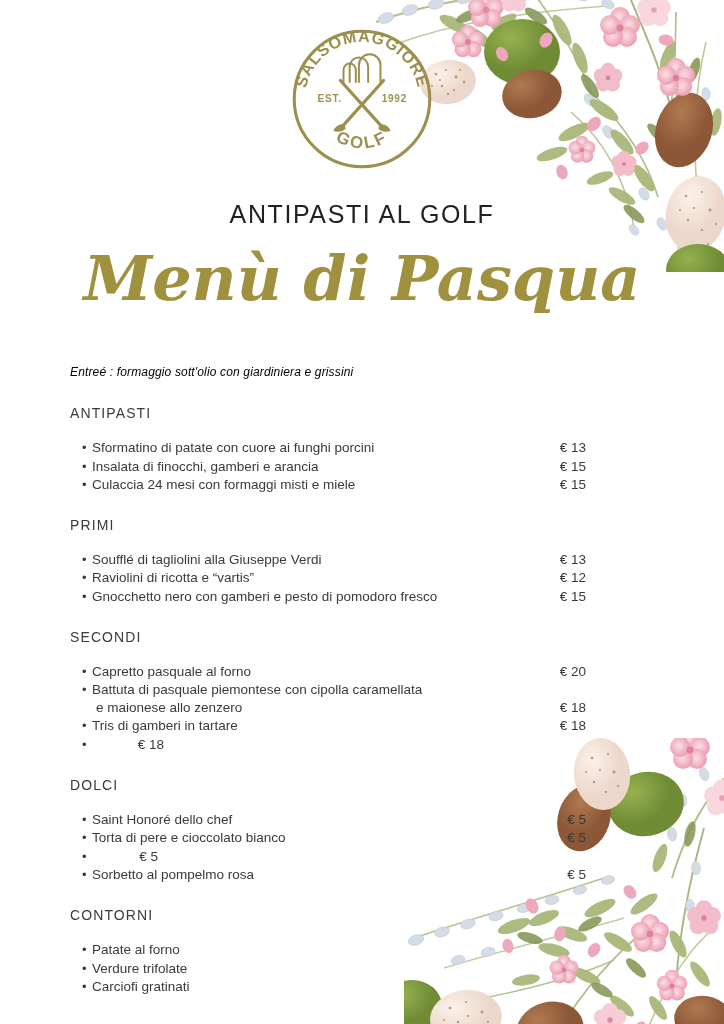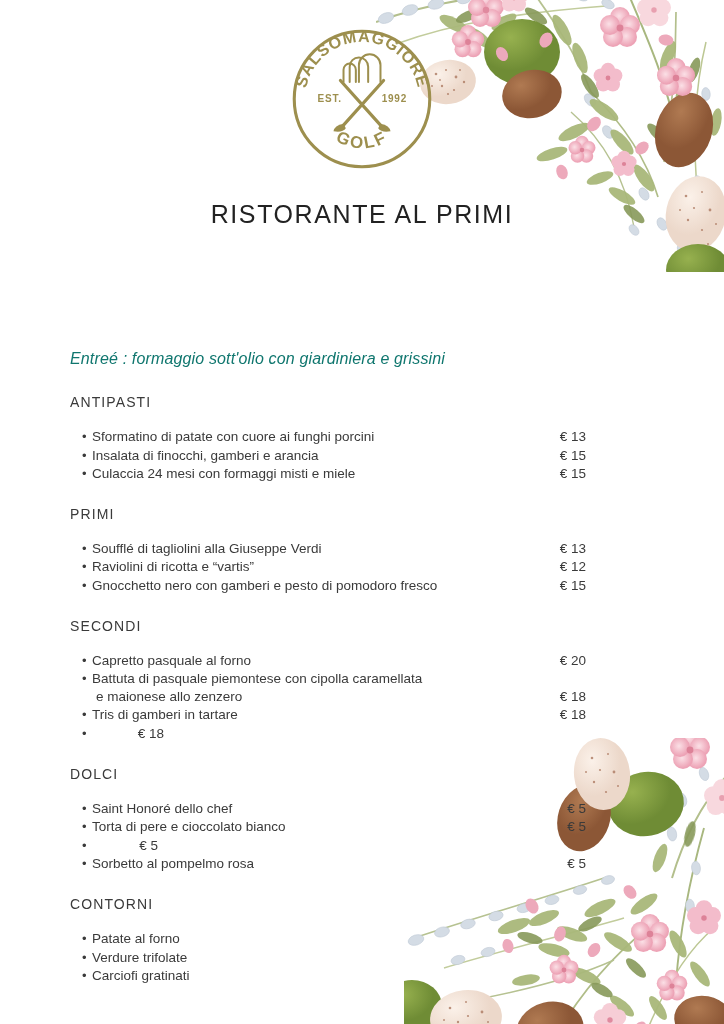--- a/index.html
+++ b/index.html
@@ -81,25 +81,25 @@
   }
 
   
   #menu-body {
     position: absolute;
     top: 350px;
     left: 70px;
     width: 516px;
   }
   #entree-line {
-    font-size: 16px;
+    font-size: 12px;
     font-style: italic;
-    color: #0f766e;
+    color: #000000;
     letter-spacing: .15px;
-    margin: 0 0 26px 0;
+    margin: 15px 0 26px 0;
   }
   .course {
     margin: 0 0 22px 0;
   }
   .course-title {
     font-size: 14px;
     letter-spacing: 1.1px;
     color: #3a3a3a;
     margin: 0 0 18px 0;
   }
@@ -531,22 +531,27 @@
       <g fill="#9d8f4e">
         <path d="M124 132 q12 2 13 10 q-12 2 -16 -4 z"></path>
         <path d="M76 132 q-12 2 -13 10 q12 2 16 -4 z"></path>
       </g>
 
       <text x="58" y="104" font-family="Liberation Sans, sans-serif" font-size="13" font-weight="bold" letter-spacing="1" fill="#9d8f4e" text-anchor="middle" id="logo-est">EST.</text>
       <text x="142" y="104" font-family="Liberation Sans, sans-serif" font-size="13" font-weight="bold" letter-spacing="1" fill="#9d8f4e" text-anchor="middle" id="logo-year">1992</text>
     </svg>
   </div>
 
-  <div id="restaurant-name">RISTORANTE AL PRIMI</div>
-
+  <div id="restaurant-name">ANTIPASTI AL GOLF</div>
+
+  <div id="menu-script-title">
+    <svg width="724" height="90" viewBox="0 0 724 90" xmlns="http://www.w3.org/2000/svg">
+      <text id="menu-script-text" x="362" y="62" text-anchor="middle">Menù di Pasqua</text>
+    </svg>
+  </div>
 
   <div id="menu-body">
     <p id="entree-line">Entreé : formaggio sott'olio con giardiniera e grissini</p>
     <div id="courses-container">
         <div class="course antipasti">
           <div class="course-title">ANTIPASTI</div>
           <ul class="items">
             <li class="item">
               <span class="bullet">•</span>
               <span class="item-name">Sformatino di patate con cuore ai funghi porcini</span>

